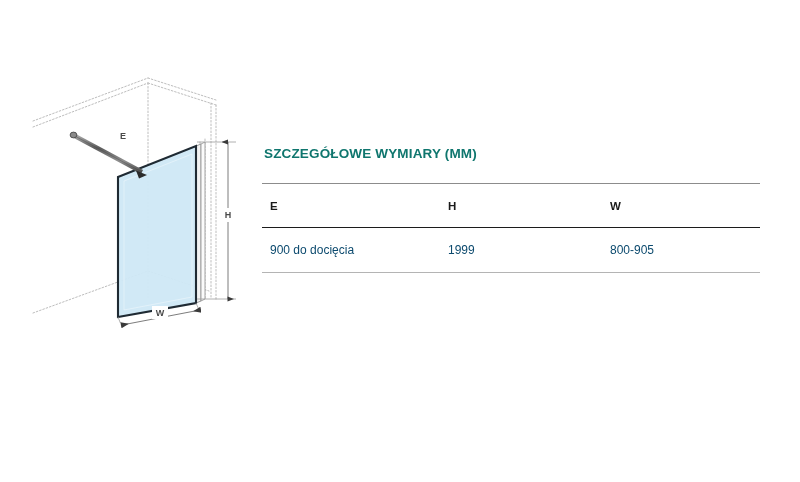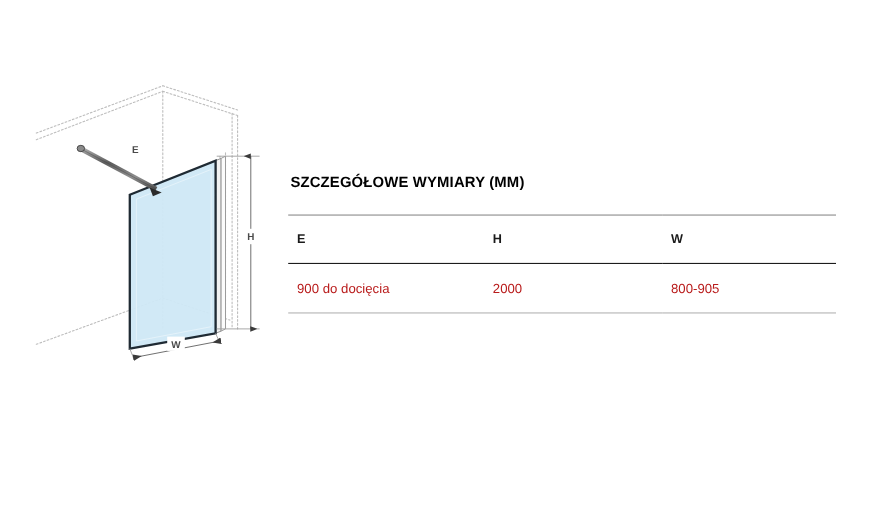--- a/index.html
+++ b/index.html
@@ -39,23 +39,23 @@
   
   #specs-panel {
     position: absolute;
     left: 262px;
     top: 146px;
     width: 500px;
   }
   #specs-title {
     font-size: 13.5px;
     font-weight: 700;
-    color: #000000;
+    color: #0f766e;
     letter-spacing: 0.15px;
-    margin: 12px 0 22px 2px;
+    margin: 0 0 22px 2px;
     white-space: nowrap;
   }
   #dims-table {
     width: 498px;
     border-collapse: collapse;
     table-layout: fixed;
   }
   #dims-table thead tr {
     border-top: 1.6px solid #8c8c8c;
     border-bottom: 1.8px solid #1c1c1c;
@@ -67,21 +67,21 @@
     text-align: left;
     font-size: 11.5px;
     font-weight: 700;
     color: #1a1a1a;
     padding: 16px 0 15px 8px;
   }
   #dims-table td {
     text-align: left;
     font-size: 12px;
     font-weight: 400;
-    color: #b91c1c;
+    color: #0c4a6e;
     padding: 15px 0 15px 8px;
   }
   .col-e { width: 178px; }
   .col-h { width: 162px; }
   .col-w { width: 158px; }
 </style>
 </head>
 <body>
 
 <div id="drawing-panel">
@@ -184,18 +184,18 @@
     <thead>
       <tr>
         <th>E</th>
         <th>H</th>
         <th>W</th>
       </tr>
     </thead>
     <tbody>
       <tr>
         <td>900 do docięcia</td>
-        <td>2000</td>
+        <td>1999</td>
         <td>800-905</td>
       </tr>
     </tbody>
   </table>
 </div>
 
 </body></html>

